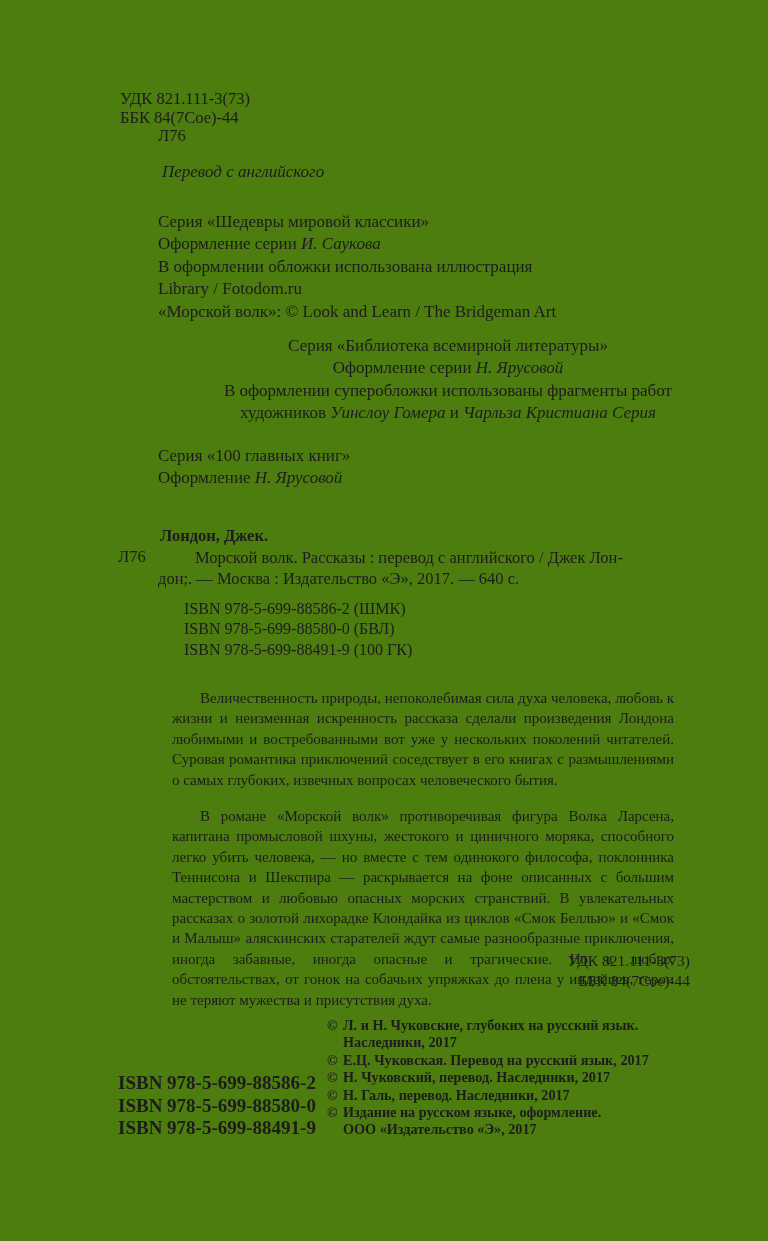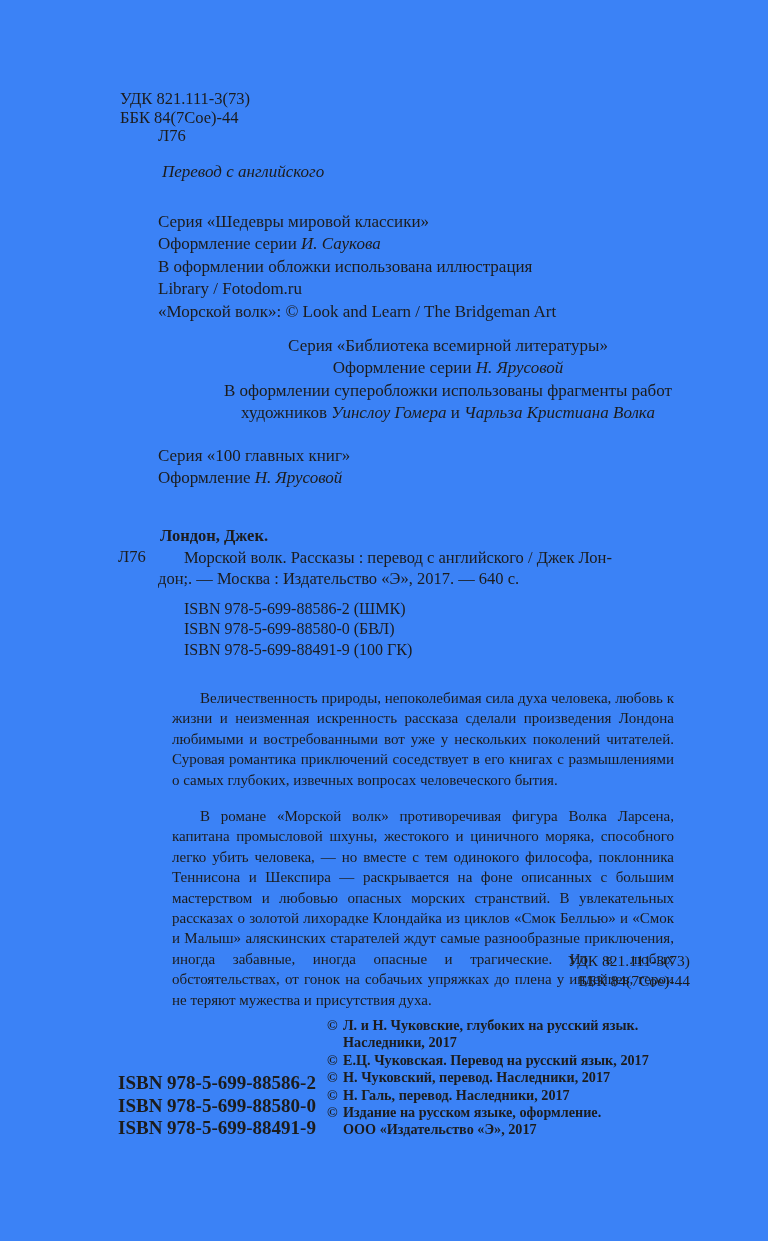--- a/index.html
+++ b/index.html
@@ -4,21 +4,21 @@
 <style>
   html, body { margin: 0; padding: 0; }
   body {
     width: 768px; height: 1241px;
     background: #ffffff;
     font-family: "Liberation Serif", "DejaVu Serif", serif;
     color: #1c1c1c;
     position: relative;
     overflow: hidden;
   }
-  .page { position: absolute; inset: 0; background: #3b82f6; }
+  .page { position: absolute; inset: 0; background: #4d7c0f; }
 
   
   .codes-top {
     position: absolute; left: 120px; top: 90px;
     font-size: 16.5px; line-height: 18.6px; white-space: nowrap;
   }
   .codes-top .author-code { margin-left: 38px; }
 
   
   .translation-note {
@@ -35,21 +35,21 @@
   .series-2 { top: 335px; text-align: center; }
   .series-3 { top: 445px; }
   .series em { font-style: italic; }
 
   
   .catalog {
     position: absolute; left: 158px; top: 525px; width: 540px;
     font-size: 16.5px; line-height: 21.5px; white-space: nowrap;
   }
   .catalog .author { font-weight: bold; margin-left: 2px; }
-  .catalog .desc-1 { margin-left: 26px; }
+  .catalog .desc-1 { margin-left: 37px; }
   .catalog-code {
     position: absolute; left: 118px; top: 547px;
     font-size: 16.5px; white-space: nowrap;
   }
   .catalog .isbn-list { margin-top: 9px; margin-left: 26px; line-height: 20.8px; font-size: 16px; }
 
   
   .annotation {
     position: absolute; left: 156px; top: 672px; width: 534px;
     font-size: 15px; line-height: 20.4px; text-align: justify;
@@ -103,21 +103,21 @@
     <div>Серия «Библиотека всемирной литературы»</div>
     <div>
       <span>Оформление серии</span>
       <em>Н. Ярусовой</em>
     </div>
     <div>В оформлении суперобложки использованы фрагменты работ</div>
     <div>
       <span>художников</span>
       <em>Уинслоу Гомера</em>
       <span>и</span>
-      <em>Чарльза Кристиана Волка</em>
+      <em>Чарльза Кристиана Серия</em>
     </div>
   </div>
 
   <div class="series series-3">
     <div>Серия «100 главных книг»</div>
     <div>
       <span>Оформление</span>
       <em>Н. Ярусовой</em>
     </div>
   </div>

